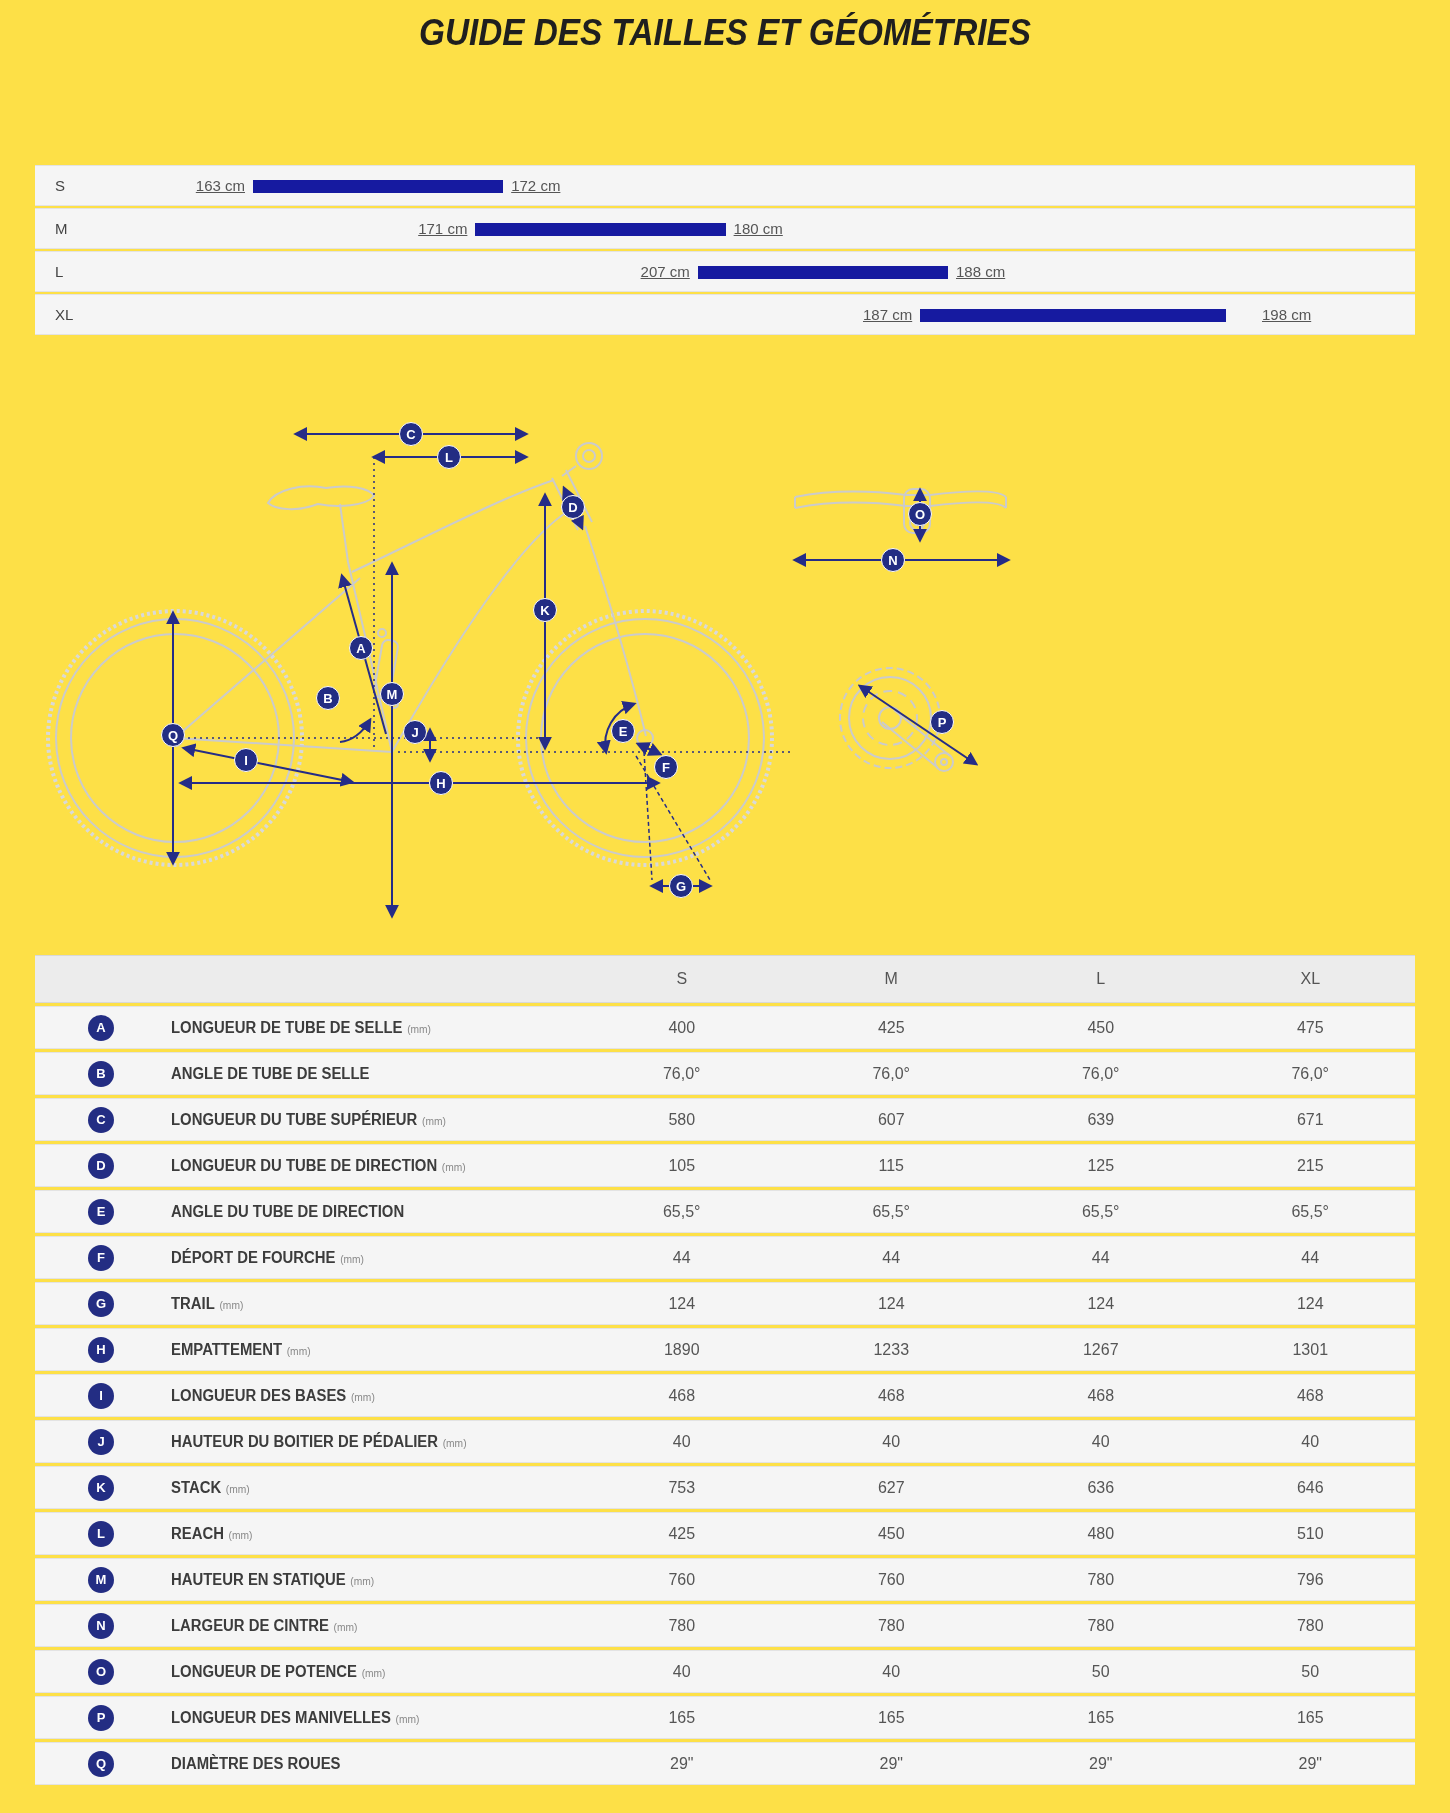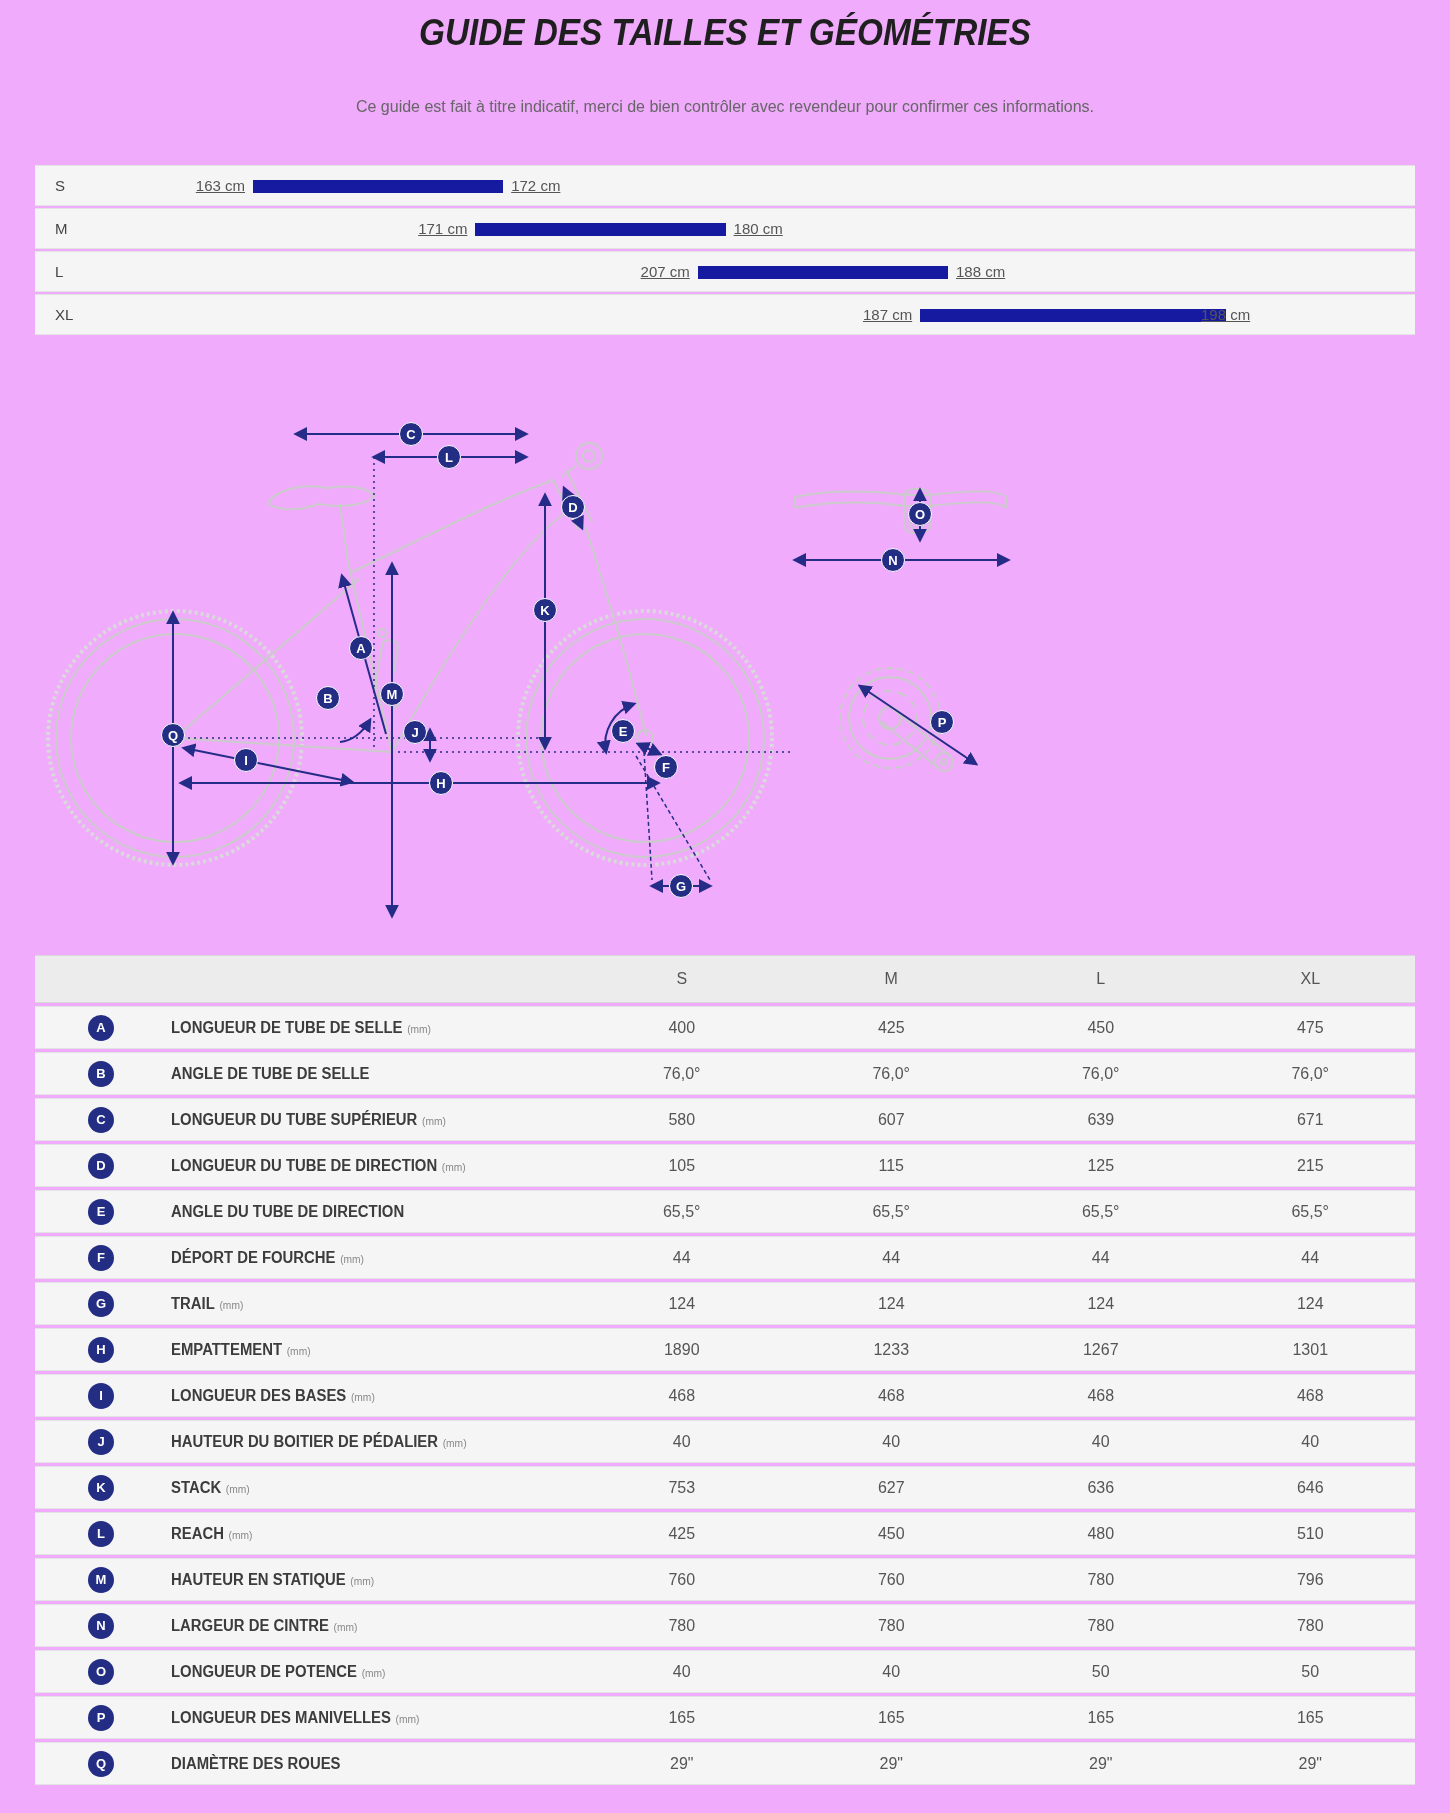--- a/index.html
+++ b/index.html
@@ -1,16 +1,16 @@
 <!DOCTYPE html>
 <html><head>
 <meta charset="utf-8">
 <style>
   html,body{margin:0;padding:0;background:#fff;}
-  .page{position:relative;width:1450px;height:1813px;background:#f0abfc;overflow:hidden;
+  .page{position:relative;width:1450px;height:1813px;background:#fde047;overflow:hidden;
         font-family:"Liberation Sans",sans-serif;}
   .title{position:absolute;top:12px;left:0;right:0;text-align:center;margin:0;
          font-size:37px;font-style:italic;font-weight:800;color:#1f1f1f;
          transform:scaleX(.9);letter-spacing:0px;}
   .subtitle{position:absolute;top:98px;left:0;right:0;text-align:center;margin:0;
             font-size:16px;color:#666;}
   
   .size-chart{position:absolute;top:165px;left:35px;width:1380px;}
   .sc-row{position:relative;height:41px;margin-bottom:2px;background:#f5f5f5;
           border-top:1px solid #e3e3e3;border-bottom:1px solid #e3e3e3;box-sizing:border-box;}
@@ -48,21 +48,20 @@
             transform:scaleX(.93);transform-origin:left center;white-space:nowrap;}
   .gt-unit{font-size:11px;color:#888;font-weight:400;margin-left:5px;font-style:normal;}
   .gt-val{text-align:center;font-size:16px;color:#555;}
 </style>
 </head>
 <body>
 
 <div class="page">
 
   <h1 class="title">GUIDE DES TAILLES ET GÉOMÉTRIES</h1>
-  <p class="subtitle">Ce guide est fait à titre indicatif, merci de bien contrôler avec revendeur pour confirmer ces informations.</p>
 
   <div class="size-chart" id="size-chart">
       <div class="sc-row">
         <span class="sc-size">S</span>
         <span class="sc-min" style="left: 120px;">163 cm</span>
         <div class="sc-bar" style="left: 218px; width: 250.2px; background: rgb(22, 26, 160);"></div>
         <span class="sc-max" style="left: 476.2px;">172 cm</span>
       </div>
       <div class="sc-row">
         <span class="sc-size">M</span>
@@ -73,21 +72,21 @@
       <div class="sc-row">
         <span class="sc-size">L</span>
         <span class="sc-min" style="left: 564.8px;">207 cm</span>
         <div class="sc-bar" style="left: 662.8px; width: 250.2px; background: rgb(22, 26, 160);"></div>
         <span class="sc-max" style="left: 921px;">188 cm</span>
       </div>
       <div class="sc-row">
         <span class="sc-size">XL</span>
         <span class="sc-min" style="left: 787.2px;">187 cm</span>
         <div class="sc-bar" style="left: 885.2px; width: 305.8px; background: rgb(22, 26, 160);"></div>
-        <span class="sc-max" style="left: 1166px; text-align: center;">198 cm</span>
+        <span class="sc-max" style="left: 1227px; text-align: center;">198 cm</span>
       </div>
     </div>
 
   <div class="diagram">
     <svg width="1010" height="530" viewBox="0 0 1010 530">
       <defs>
         <marker id="ah" viewBox="0 0 10 10" markerWidth="7" markerHeight="7" refX="8" refY="5" orient="auto-start-reverse">
           <path d="M0,0 L10,5 L0,10 z" fill="#252c87"></path>
         </marker>
       </defs>

